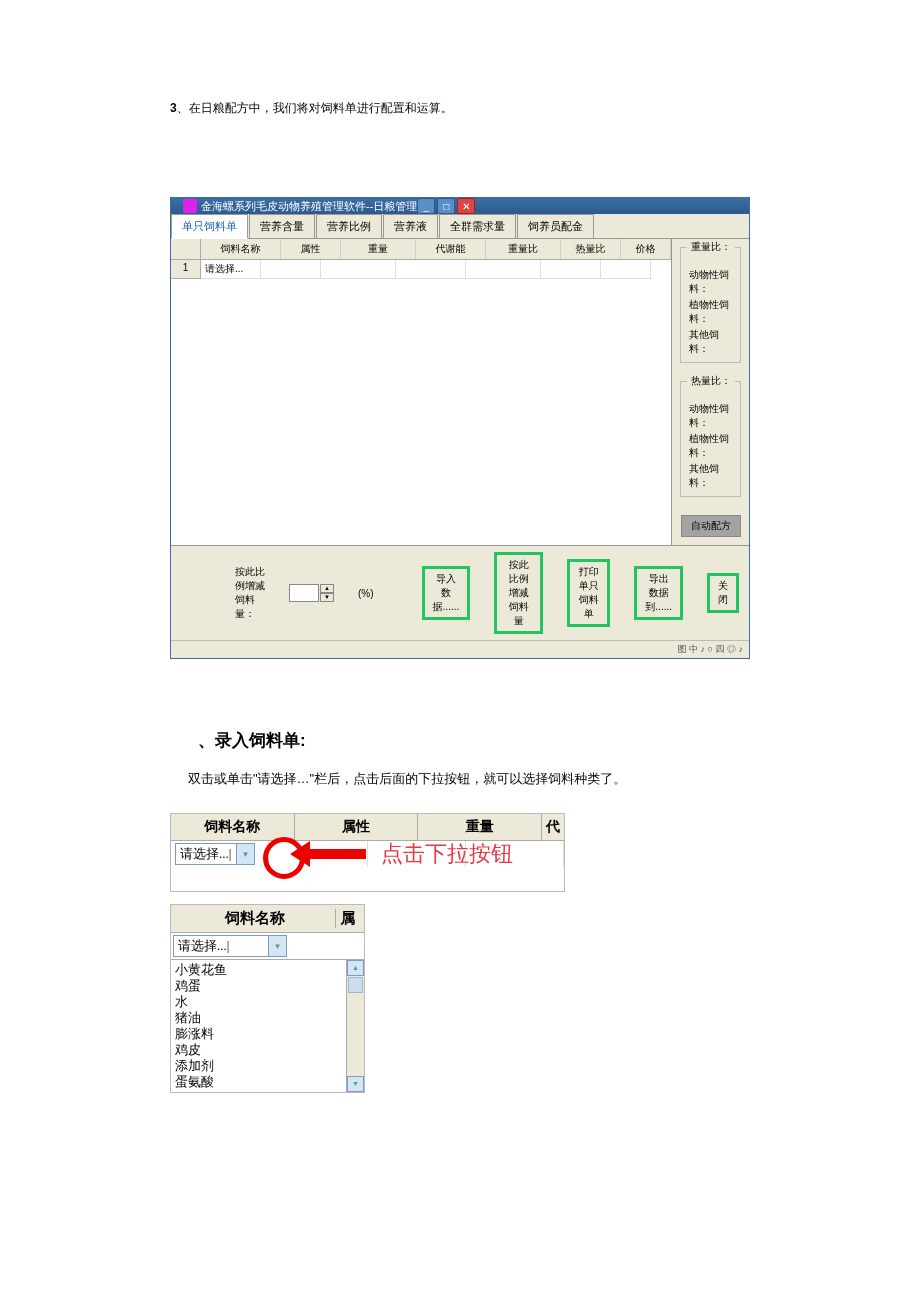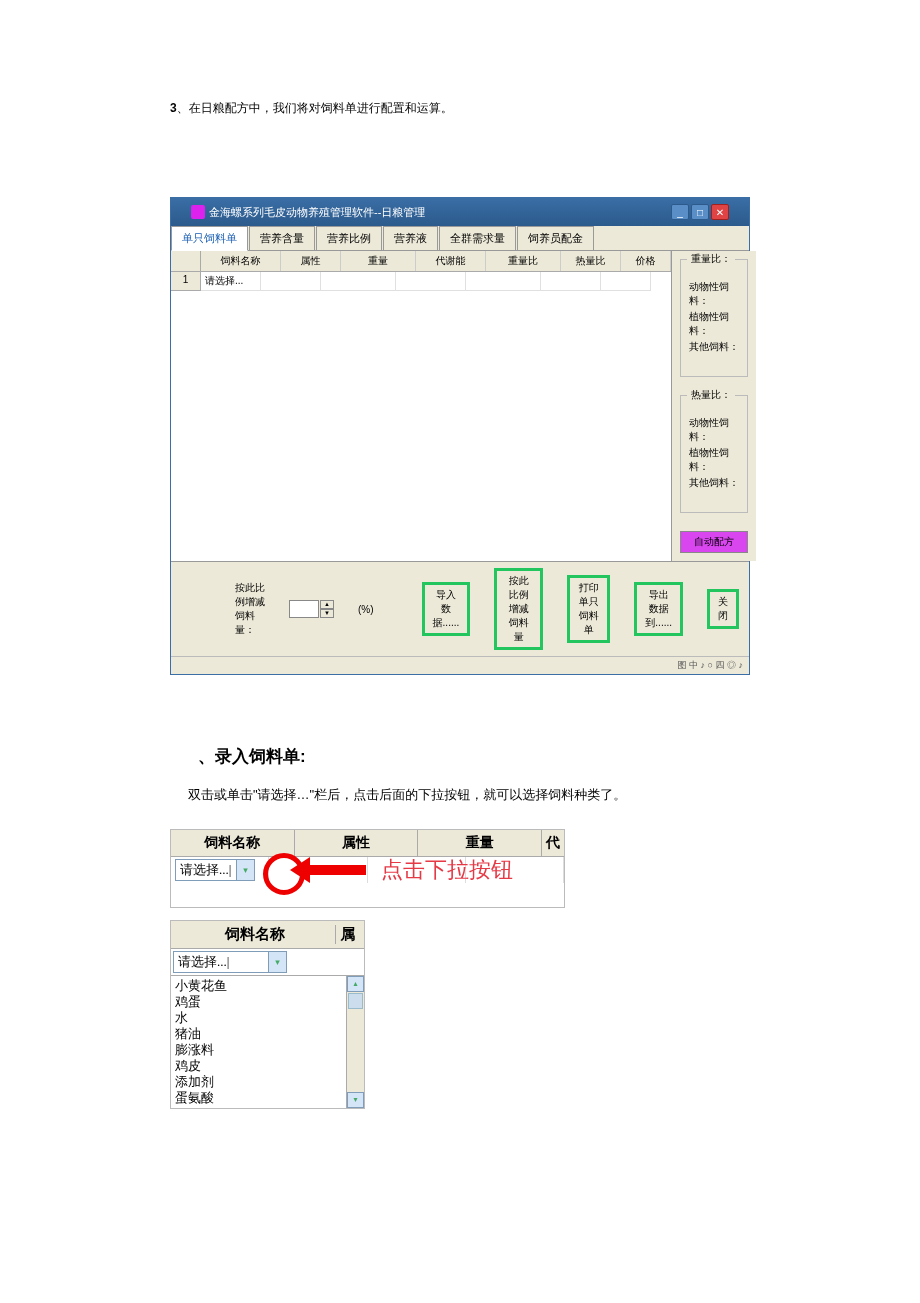--- a/index.html
+++ b/index.html
@@ -3,21 +3,21 @@
   <meta charset="utf-8">
   <style>
     * { margin: 0; padding: 0; box-sizing: border-box; }
     body { font-family: "Microsoft YaHei", SimSun, sans-serif; background: #fff; width: 920px; }
     .page { padding: 100px 170px 60px 170px; }
     .intro-line { font-size: 12px; margin-bottom: 80px; }
     .intro-line .num { font-weight: bold; }
     
     
     .win { border: 1px solid #3b6ea5; background: #ece9d8; font-size: 11px; }
-    .titlebar { background: linear-gradient(#3a6ea5, #2c5a8c); color: #fff; height: 28px; display: flex; align-items: center; padding: 0 20px; justify-content: space-between; }
+    .titlebar { background: linear-gradient(#3a6ea5, #2c5a8c); color: #fff; height: 16px; display: flex; align-items: center; padding: 0 12px; }
     .titlebar .ticon { width: 14px; height: 14px; background: #d2e; border-radius: 2px; display: inline-block; margin-right: 4px; }
     .titlebar .tleft { display: flex; align-items: center; font-size: 11px; }
     .winbtns { display: flex; gap: 2px; }
     .winbtn { width: 18px; height: 16px; display: flex; align-items: center; justify-content: center; border-radius: 2px; font-size: 10px; font-family: Arial; }
     .winbtn.min, .winbtn.max { background: #5a8ec7; border: 1px solid #2c5a8c; color: #fff; }
     .winbtn.close { background: #e04343; border: 1px solid #a02020; color: #fff; }
     
     .big-title { background: #fff; border: 1px solid #bbb; text-align: center; font-size: 22px; letter-spacing: 8px; padding: 8px 0; font-family: SimSun; font-weight: bold; }
     
     .tabbar { display: flex; background: #ece9d8; border-bottom: 1px solid #999; }
@@ -32,24 +32,24 @@
     .gh.c1 { width: 80px; } .gh.c2 { width: 60px; } .gh.c3 { width: 75px; }
     .gh.c4 { width: 70px; } .gh.c5 { width: 75px; } .gh.c6 { width: 60px; } .gh.c7 { width: 50px; }
     .grid-body { height: 270px; background: #fff; }
     .grow { display: flex; }
     .gc { border-right: 1px solid #e0e0e0; border-bottom: 1px solid #e0e0e0; font-size: 10px; padding: 2px 4px; min-height: 18px; }
     .gc.rowh { width: 30px; text-align: center; background: #ece9d8; border-right: 1px solid #aaa; border-bottom: 1px solid #aaa; }
     .gc.c1 { width: 60px; } .gc.c2 { width: 60px; } .gc.c3 { width: 75px; }
     .gc.c4 { width: 70px; } .gc.c5 { width: 75px; } .gc.c6 { width: 60px; } .gc.c7 { width: 50px; }
     
     .sidepanel { width: 130px; padding: 8px; background: #ece9d8; border-left: 1px solid #999; }
-    .group { border: 1px solid #bbb; padding: 18px 8px 20px 8px; margin-bottom: 18px; position: relative; font-size: 10px; }
+    .group { border: 1px solid #bbb; padding: 18px 8px 4px 8px; margin-bottom: 18px; position: relative; font-size: 10px; }
     .group .gtitle { position: absolute; top: -8px; left: 6px; background: #ece9d8; padding: 0 4px; }
     .gline { margin: 2px 0; }
-    .autobtn { width: 68px; padding: 3px 8px; border: 1px solid #888; background: #d946ef; font-size: 10px; display: block; margin-left: auto; cursor: pointer; }
+    .autobtn { width: 60px; padding: 3px 8px; border: 1px solid #888; background: #a3a3a3; font-size: 10px; display: block; margin-left: auto; cursor: pointer; }
     
     .bottombar { display: flex; align-items: center; padding: 6px 10px; background: #ece9d8; gap: 24px; font-size: 10px; border-top: 1px solid #999; }
     .bottombar .spacer { flex: 0 0 30px; }
     .spin { display: inline-flex; align-items: center; }
     .spin input { width: 30px; height: 18px; border: 1px solid #888; }
     .spinbtns { display: inline-flex; flex-direction: column; margin-left: 1px; }
     .spinbtns span { width: 14px; height: 9px; border: 1px solid #888; background: #ece9d8; font-size: 6px; text-align: center; line-height: 7px; }
     .bbtn { padding: 3px 8px; border: 3px solid #22c55e; background: #ece9d8; cursor: pointer; font-size: 10px; }
     .status { height: 18px; background: #ece9d8; border-top: 1px solid #bbb; display: flex; justify-content: flex-end; padding: 2px 6px; font-size: 9px; color: #555; }
     

